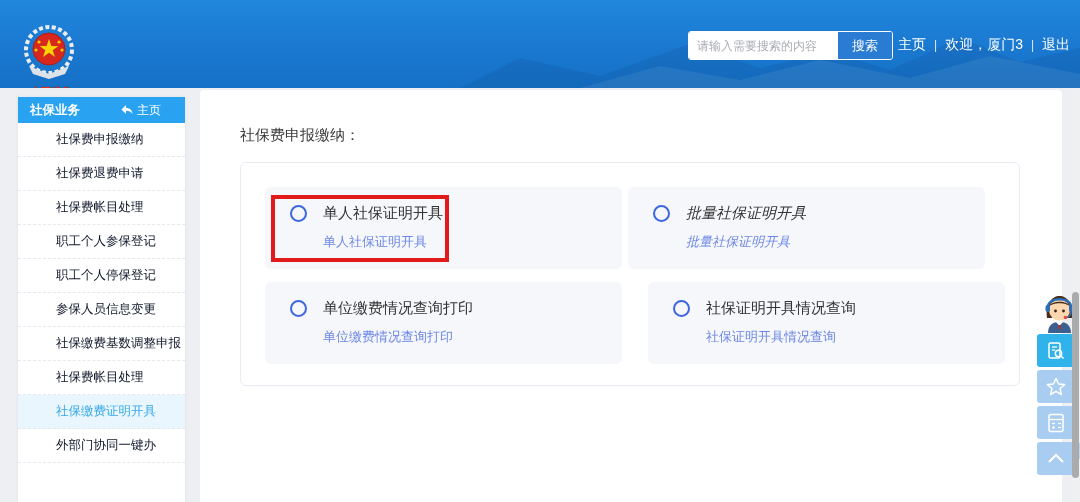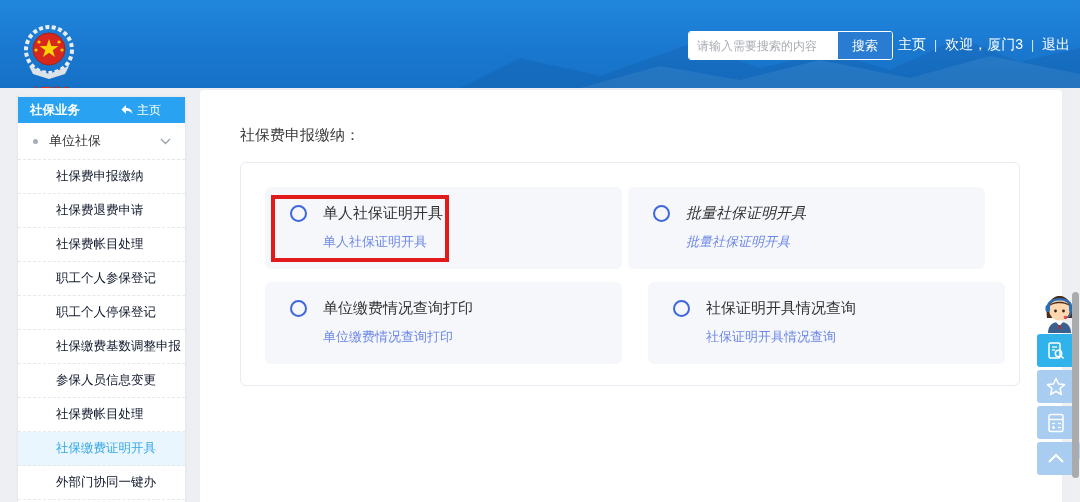--- a/index.html
+++ b/index.html
@@ -117,34 +117,27 @@
   <div class="sidebar">
     <div class="sidebar-header">
       <span class="sb-title">社保业务</span>
       <span class="sb-home">
         <svg width="12" height="10" viewBox="0 0 12 10">
           <path d="M5,0 L5,3 C9,3 11,5 11.5,9 C10,6.5 8,5.8 5,5.8 L5,9 L0.5,4.5 Z" fill="#ffffff"></path>
         </svg>
         <span>主页</span>
       </span>
     </div>
-    <div class="menu-parent">
-      <span class="dot"></span>
-      <span class="pl">单位社保</span>
-      <svg width="11" height="7" viewBox="0 0 11 7">
-        <polyline points="1,1 5.5,5.5 10,1" fill="none" stroke="#9aa3ad" stroke-width="1.4"></polyline>
-      </svg>
-    </div>
     <div class="menu-item">社保费申报缴纳</div>
     <div class="menu-item">社保费退费申请</div>
     <div class="menu-item">社保费帐目处理</div>
     <div class="menu-item">职工个人参保登记</div>
     <div class="menu-item">职工个人停保登记</div>
+    <div class="menu-item">参保人员信息变更</div>
     <div class="menu-item">社保缴费基数调整申报</div>
-    <div class="menu-item">参保人员信息变更</div>
     <div class="menu-item">社保费帐目处理</div>
     <div class="menu-item active">社保缴费证明开具</div>
     <div class="menu-item">外部门协同一键办</div>
   </div>
 
   <div class="main-panel"></div>
   <div class="section-label">社保费申报缴纳：</div>
 
   <div class="cards-box"></div>
 

